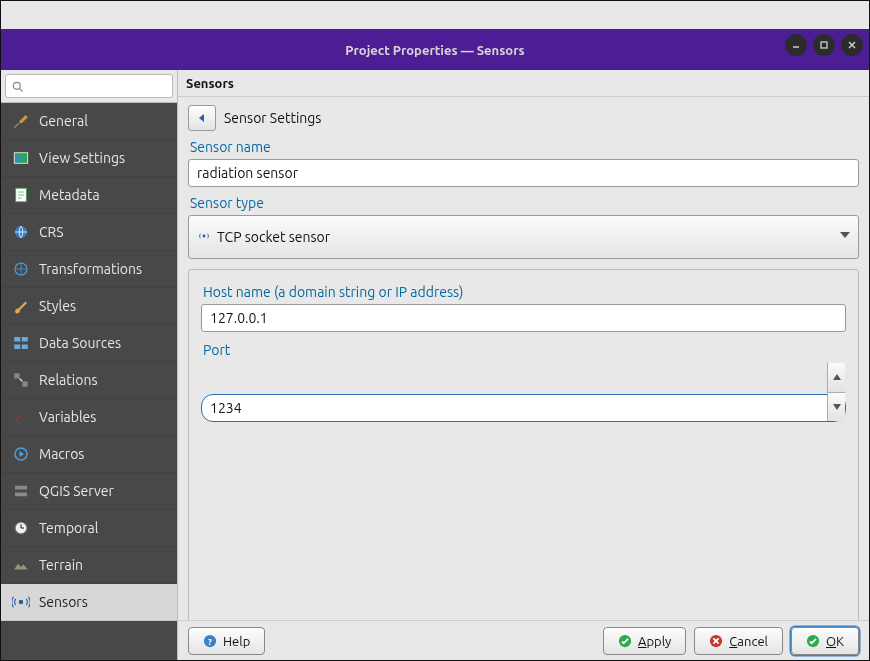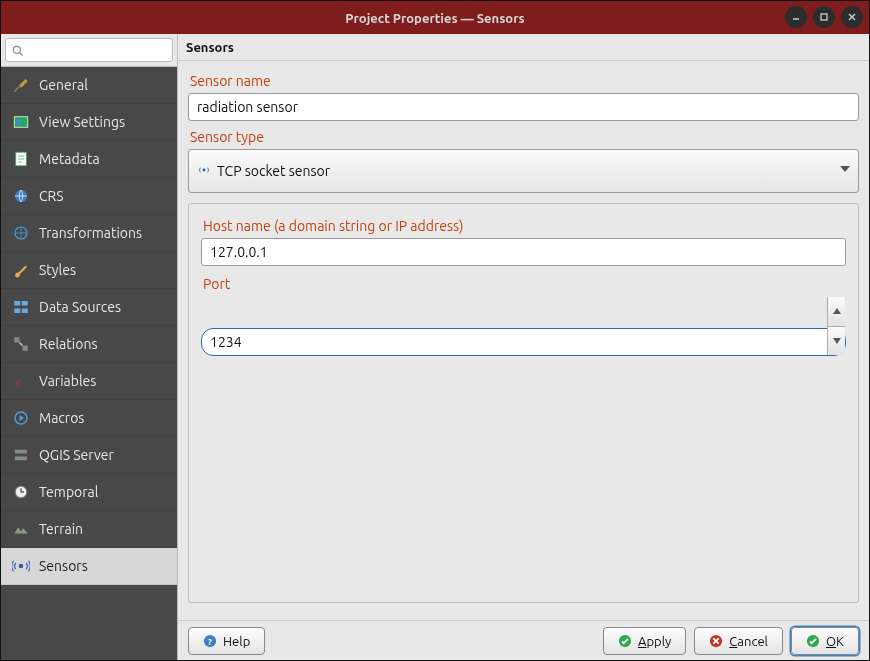--- a/index.html
+++ b/index.html
@@ -6,27 +6,28 @@
 html, body { width: 870px; height: 661px; overflow: hidden; background: #000; }
 
 .window {
   width: 870px; height: 661px;
   background: #e8e8e8;
   display: flex; flex-direction: column;
   border: 1px solid #111;
 }
 
 .titlebar {
-  height: 33px;
-  background: #7f1d1d;
+  height: 41px;
+  background: #4c1d95;
   color: #d6d6d6;
   display: flex; align-items: center;
   position: relative;
   font-size: 13px;
   font-weight: 600;
+  margin-top: 28px;
 }
 .titlebar .title { position:absolute; left:0; right:0; text-align:center; }
 .titlebar .wc { position:absolute; right:6px; top:5px; display:flex; gap:6px; }
 .wcbtn { width:22px; height:22px; border-radius:50%; background:#2c2c2c; display:flex; align-items:center; justify-content:center; color:#ccc; font-size:11px; cursor:pointer; }
 .wcbtn svg { width:10px; height:10px; }
 
 .body { flex:1; display:flex; min-height:0; }
 
 .sidebar { width:176px; background:#484848; display:flex; flex-direction:column; }
 .search-row { background:#e8e8e8; padding:4px; border-bottom:1px solid #bbb; }
@@ -54,21 +55,21 @@
 .content { flex:1; padding:8px 10px 0 10px; overflow:auto; }
 
 .crumb-row { display:flex; align-items:center; gap:8px; margin-bottom:8px; }
 .back-btn {
   width:28px; height:26px; border:1px solid #9a9a9a; border-radius:3px;
   background:linear-gradient(#fdfdfd,#e3e3e3);
   display:flex; align-items:center; justify-content:center; cursor:pointer;
 }
 .crumb-label { font-size:14px; color:#111; }
 
-.form-label { font-size:14px; color:#c2410c; margin:4px 0 4px 2px; }
+.form-label { font-size:14px; color:#0369a1; margin:4px 0 4px 2px; }
 .txt-input {
   width:100%; height:28px; border:1px solid #999; border-radius:3px; background:#fff;
   padding:2px 8px; font-size:14px; color:#111;
 }
 .select-wrap {
   width:100%; height:44px; border:1px solid #9a9a9a; border-radius:3px;
   background:linear-gradient(#fbfbfb,#e5e5e5);
   display:flex; align-items:center; padding:0 8px; gap:6px; color:#111; font-size:14px;
   position:relative; cursor:pointer;
 }
@@ -276,20 +277,28 @@
             </span>
           <span>Sensors</span>
         </div>
       </div>
     </div>
 
     <div class="main">
       <div class="main-header">Sensors</div>
 
       <div class="content">
+        <div class="crumb-row">
+          <div class="back-btn">
+            <svg width="12" height="12" viewBox="0 0 24 24">
+                <polygon points="16,4 6,12 16,20" fill="#2a5ca8"></polygon>
+              </svg>
+          </div>
+          <div class="crumb-label">Sensor Settings</div>
+        </div>
 
         <div class="form-label">Sensor name</div>
         <input class="txt-input" value="radiation sensor" style="">
 
         <div class="form-label" style="margin-top:8px;">Sensor type</div>
         <div class="select-wrap">
           <span><svg width="14" height="14" viewBox="0 0 24 24">
                 <circle cx="12" cy="12" r="2.5" fill="#2a5ca8"></circle>
                 <path d="M6 8c-2 2-2 6 0 8M18 8c2 2 2 6 0 8" stroke="#2a5ca8" stroke-width="1.5" fill="none"></path>
               </svg></span>

